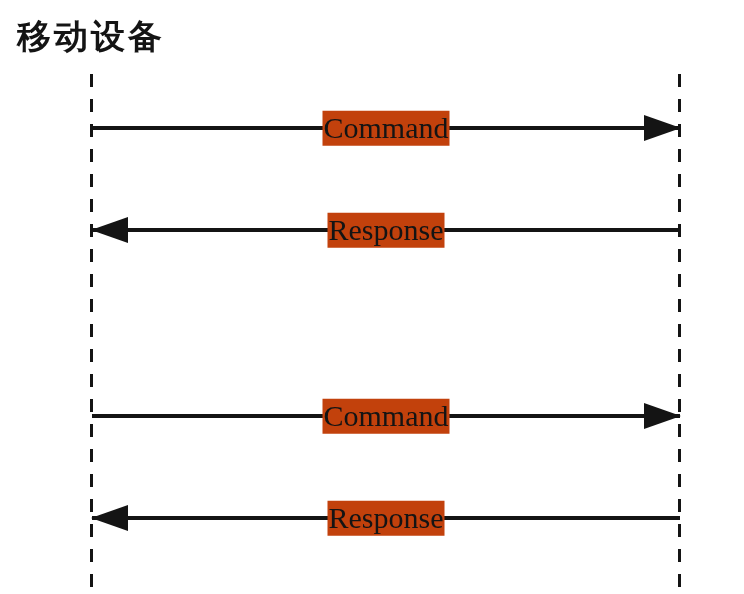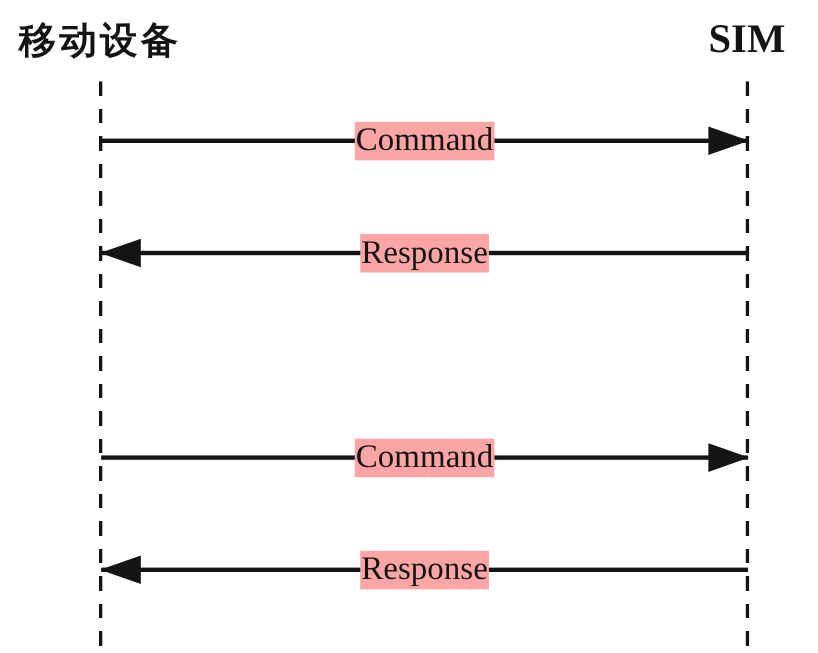--- a/index.html
+++ b/index.html
@@ -76,21 +76,21 @@
   }
   .message.dir-left .arrowhead {
     left: -1px;
     border-right: 37px solid #141414;
   }
   .message .label {
     position: absolute;
     left: 50%;
     top: 0;
     transform: translate(-50%, -50%);
-    background: #fca5a5;
+    background: #c2410c;
     padding: 0 1px;
     font-size: 30px;
     color: #141414;
     white-space: nowrap;
     line-height: 1.15;
   }
   .msg-1 { top: 128px; }
   .msg-2 { top: 230px; }
   .msg-3 { top: 416px; }
   .msg-4 { top: 518px; }
@@ -105,21 +105,20 @@
     white-space: nowrap;
   }
 </style>
 </head>
 <body>
 
 <div class="stage">
 
   <div class="actor left">移动设备</div>
 
-  <div class="actor right">SIM</div>
 
   <div class="lifeline left"></div>
 
   <div class="lifeline right"></div>
 
   <div class="message msg-1 dir-right">
     <div class="line"></div>
     <div class="arrowhead"></div>
     <div class="label">Command</div>
   </div>

